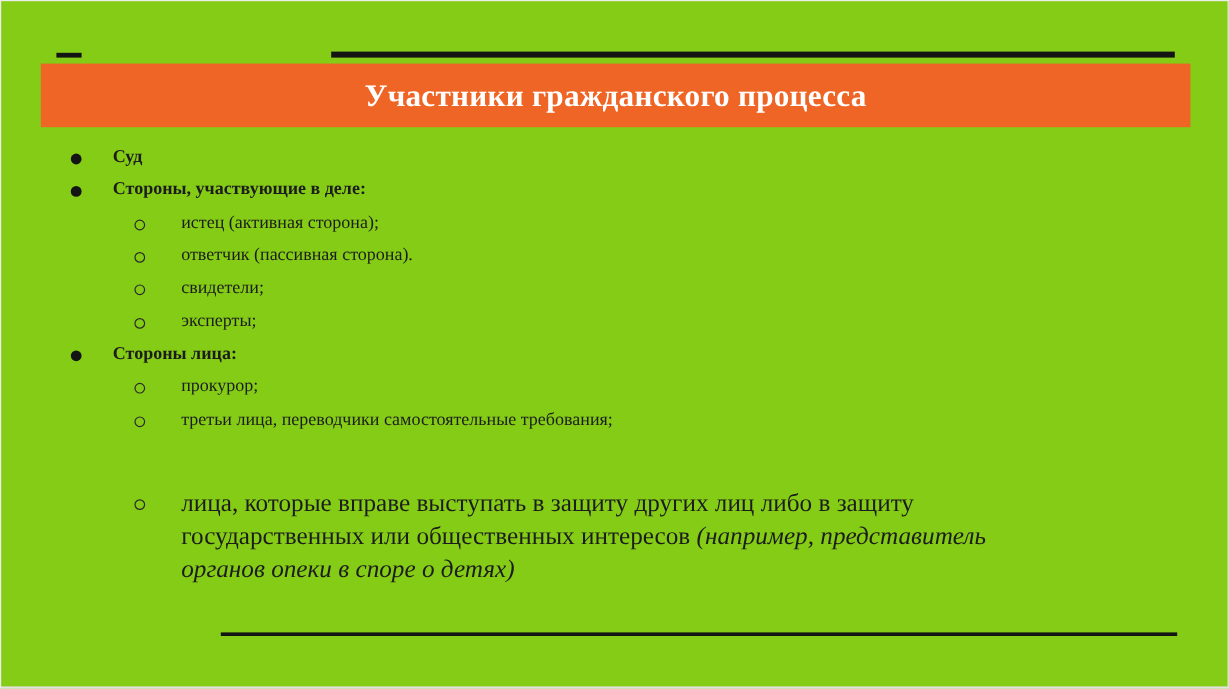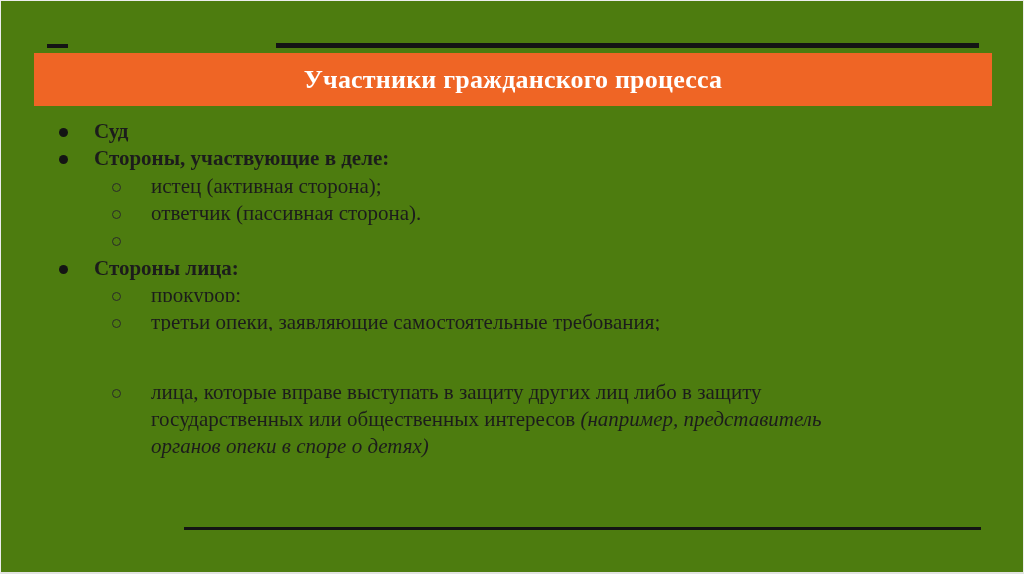--- a/index.html
+++ b/index.html
@@ -1,37 +1,37 @@
 <!DOCTYPE html>
 <html><head>
 <meta charset="utf-8">
 <style>
   html,body{margin:0;padding:0;background:#ffffff;}
   .slide{
-    position:relative;width:1024px;height:574px;background:#4d7c0f;
+    position:relative;width:1024px;height:574px;background:#84cc16;
     font-family:"Liberation Serif","DejaVu Serif",serif;
     border:1px solid #ededed;border-bottom:2px solid #e2e2e2;
     box-sizing:border-box;overflow:hidden;
   }
   .dash{position:absolute;left:46px;top:43px;width:21px;height:4px;background:#141414;}
   .topline{position:absolute;left:275px;top:42px;width:703px;height:5px;background:#141414;}
   .band{
     position:absolute;left:33px;top:52px;width:958px;height:53px;
     background:#EF6525;color:#ffffff;text-align:center;
     font-weight:bold;font-size:26px;line-height:53px;letter-spacing:0.2px;
   }
   .list{position:absolute;left:0;top:117px;width:1024px;}
   .row{position:relative;height:27.33px;}
   .row.multi{height:82px;margin-top:42px;}
   .inner{position:absolute;left:0;top:0;width:100%;overflow:hidden;}
   .inner.clip-a{height:20px;}
   .inner.clip-b{height:22px;}
   .b1{position:absolute;left:58px;top:10px;width:9px;height:9px;background:#141414;border-radius:50%;}
   .b2{position:absolute;left:111px;top:10px;width:7px;height:7px;border:1.5px solid #2a2a2a;border-radius:50%;background:transparent;}
-  .t{position:absolute;left:93px;top:0;font-size:21px;line-height:27.33px;color:#1C1C1C;white-space:nowrap;}
+  .t{position:absolute;left:93px;top:0;font-size:15px;line-height:27.33px;color:#1C1C1C;white-space:nowrap;}
   .lv2 .t{left:150px;}
   .bold{font-weight:bold;}
   .it{font-style:italic;}
   .mt{position:absolute;left:150px;top:0;font-size:21px;line-height:27.33px;color:#1C1C1C;}
   .mt div{white-space:nowrap;}
   .bottomline{position:absolute;left:183px;top:526px;width:797px;height:3px;background:#141414;}
 </style>
 </head>
 <body>
 
@@ -62,40 +62,45 @@
     </div>
 
     <div class="row lv2">
       <span class="b2"></span>
       <span class="t">ответчик (пассивная сторона).</span>
     </div>
 
 
     <div class="row lv2">
       <span class="b2"></span>
+      <span class="t">свидетели;</span>
     </div>
 
+    <div class="row lv2">
+      <span class="b2"></span>
+      <span class="t">эксперты;</span>
+    </div>
 
 
     <div class="row lv1">
       <span class="b1"></span>
       <span class="t bold">Стороны лица:</span>
     </div>
 
     <div class="row lv2">
       <div class="inner clip-a">
         <span class="b2"></span>
         <span class="t">прокурор;</span>
       </div>
     </div>
 
     <div class="row lv2">
       <div class="inner clip-b">
         <span class="b2"></span>
-        <span class="t">третьи опеки, заявляющие самостоятельные требования;</span>
+        <span class="t">третьи лица, переводчики самостоятельные требования;</span>
       </div>
     </div>
 
 
     <div class="row lv2 multi">
       <span class="b2"></span>
       <div class="mt">
         <div><span>лица, которые вправе выступать в защиту других лиц либо в защиту</span></div>
         <div><span>государственных или общественных интересов </span><span class="it">(например, представитель</span></div>
         <div><span class="it">органов опеки в споре о детях)</span></div>

